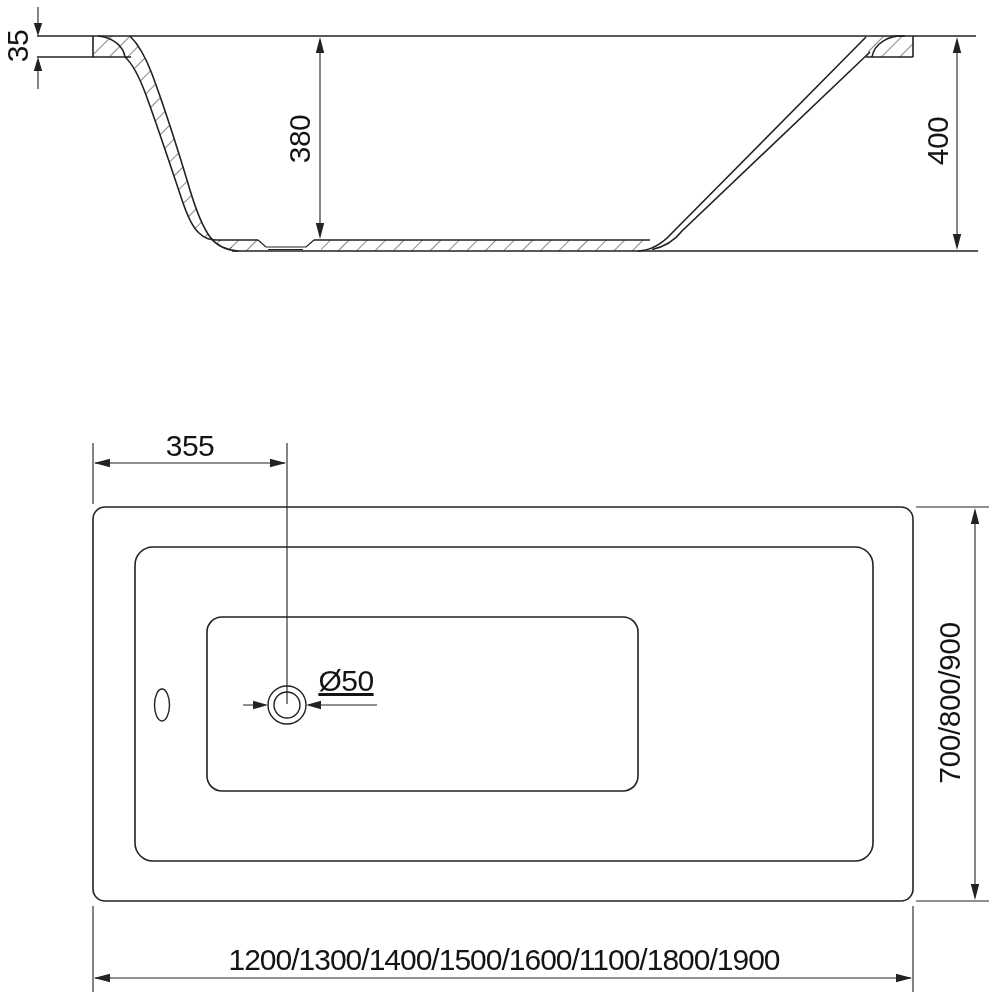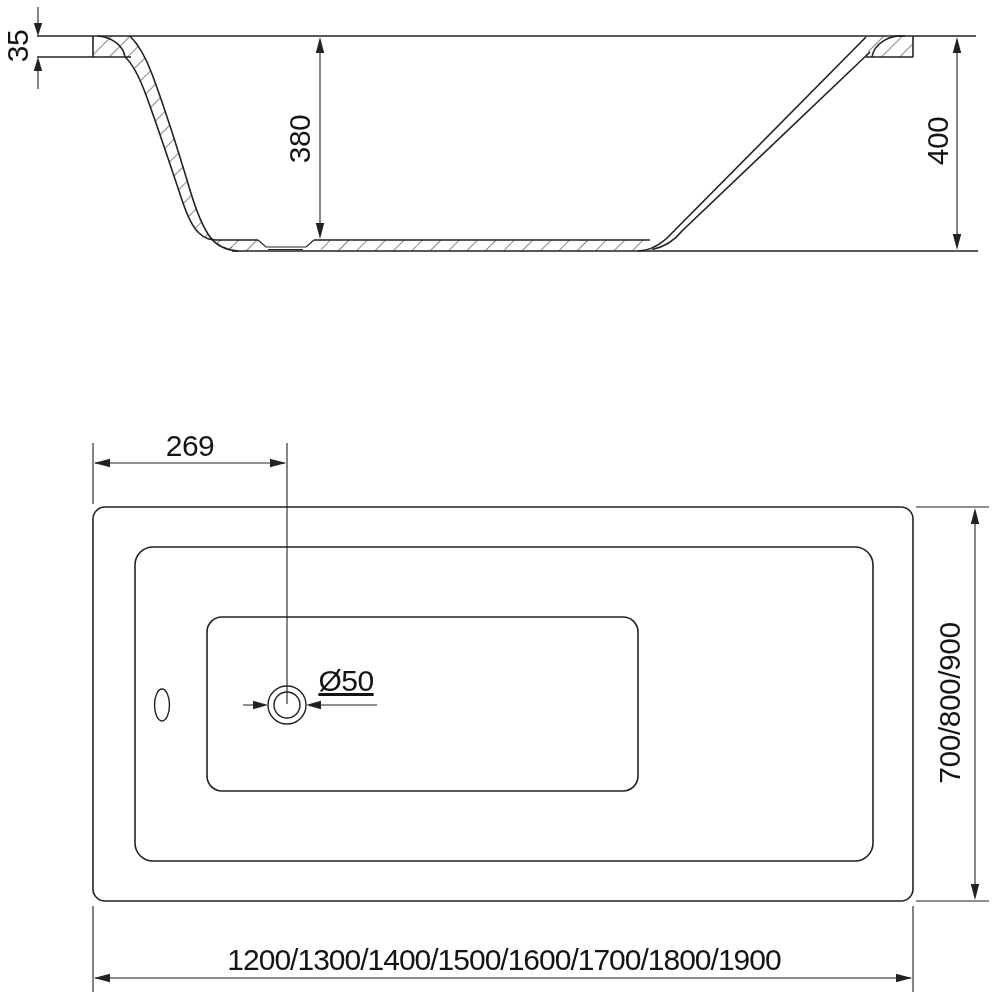--- a/index.html
+++ b/index.html
@@ -114,18 +114,18 @@
         <polygon points="94,978 110,973.8 110,982.2" fill="#222" stroke="none"></polygon>
         <polygon points="912,978 896,973.8 896,982.2" fill="#222" stroke="none"></polygon>
       </g>
     </g>
   </svg>
 
   <span class="dim vert" style="left:18px;top:46px;">35</span>
   <span class="dim vert" style="left:300px;top:139px;">380</span>
   <span class="dim vert" style="left:938px;top:141px;">400</span>
 
-  <span class="dim" style="left:190px;top:446px;">269</span>
+  <span class="dim" style="left:190px;top:446px;">355</span>
   <span class="dim" style="left:346px;top:681px;text-decoration:underline;">Ø50</span>
   <span class="dim vert" style="left:950px;top:703px;">700/800/900</span>
-  <span class="dim long" style="left:504px;top:960px;">1200/1300/1400/1500/1600/1700/1800/1900</span>
+  <span class="dim long" style="left:504px;top:960px;">1200/1300/1400/1500/1600/1100/1800/1900</span>
 
 </div>
 
 </body></html>

